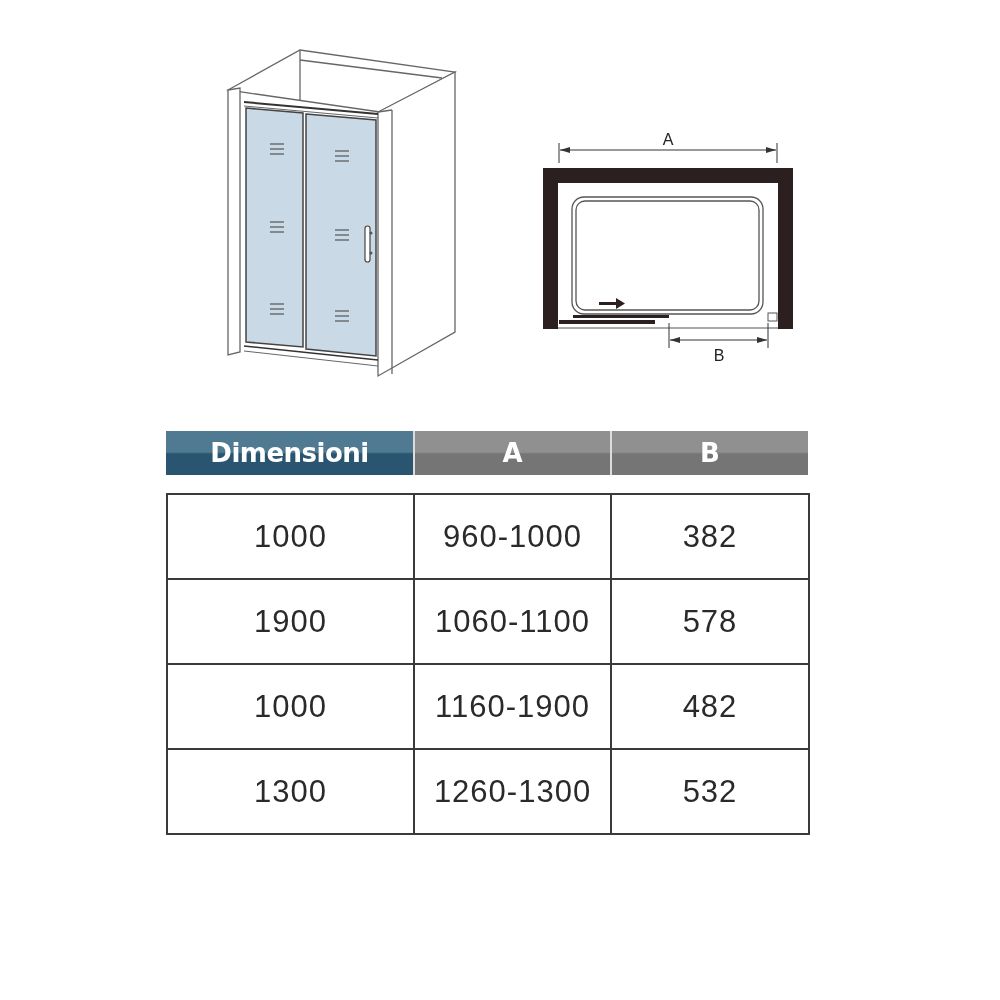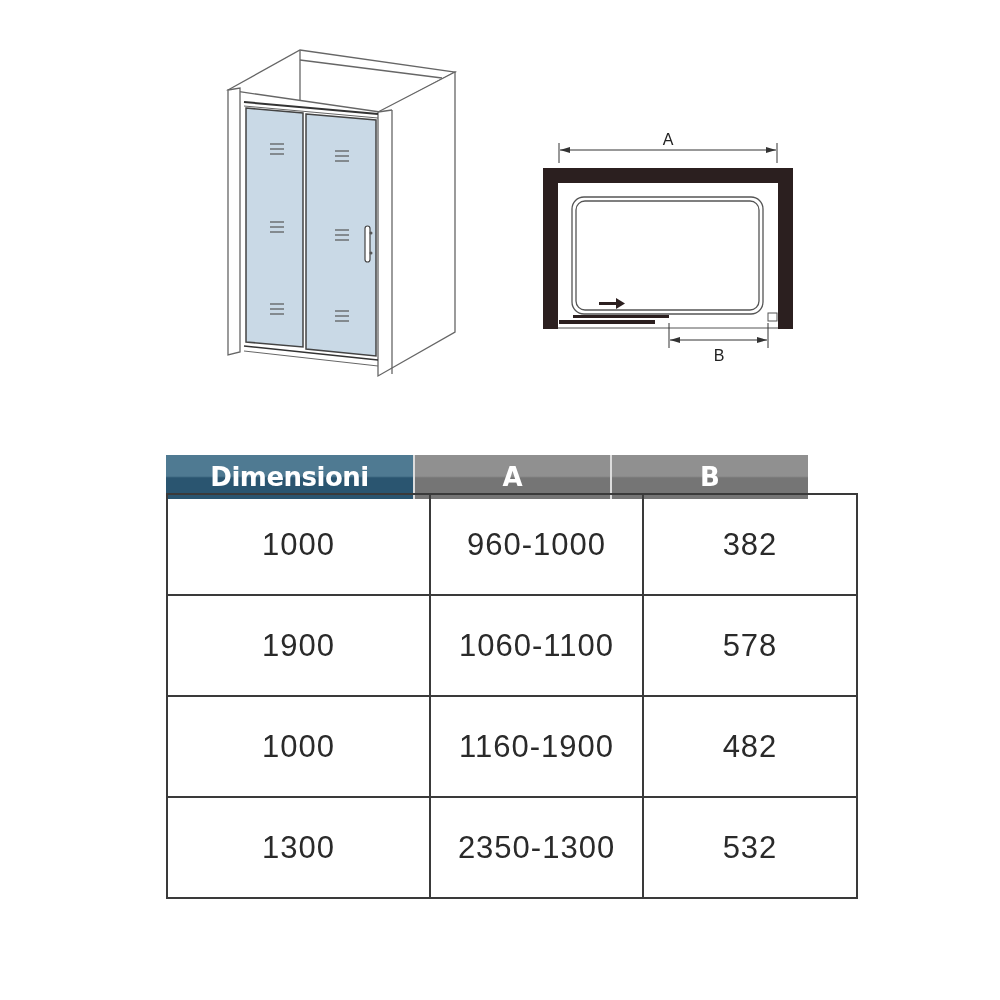--- a/index.html
+++ b/index.html
@@ -1,27 +1,27 @@
 <!DOCTYPE html>
 <html><head>
   <meta charset="utf-8">
   <style>
     html, body { margin: 0; padding: 0; background: #ffffff; }
     body { width: 1000px; height: 1000px; position: relative; overflow: hidden; font-family: "DejaVu Sans", sans-serif; }
     .illus { position: absolute; }
     #persp { left: 220px; top: 40px; width: 250px; height: 350px; }
     #plan { left: 530px; top: 120px; width: 280px; height: 250px; }
     .hdr { position: absolute; top: 431px; height: 44px; display: flex; }
-    .hcell { height: 44px; display: flex; align-items: center; justify-content: center; color: #ffffff; font-weight: bold; font-size: 26px; font-family: "DejaVu Sans", sans-serif; box-sizing: border-box; margin-top: 24px; }
+    .hcell { height: 44px; display: flex; align-items: center; justify-content: center; color: #ffffff; font-weight: bold; font-size: 26px; font-family: "DejaVu Sans", sans-serif; box-sizing: border-box; }
     .hcell.first { width: 247px; background: linear-gradient(#4f7a92 0%, #4f7a92 48%, #2a5570 52%, #2a5570 100%); letter-spacing: -0.5px; }
     .hcell.grey { background: linear-gradient(#909090 0%, #909090 48%, #757575 52%, #757575 100%); border-left: 2px solid #dcdcdc; }
     .hcell.a { width: 197px; }
     .hcell.b { width: 198px; }
     .tbl { position: absolute; left: 166px; top: 493px; border-collapse: collapse; }
-    .tbl td { border: 2px solid #3a3a3a; height: 83px; text-align: center; vertical-align: middle; font-family: "Liberation Sans", sans-serif; font-size: 31px; color: #2a2a2a; padding: 8px; letter-spacing: 1px; }
+    .tbl td { border: 2px solid #3a3a3a; height: 83px; text-align: center; vertical-align: middle; font-family: "Liberation Sans", sans-serif; font-size: 31px; color: #2a2a2a; padding: 0; letter-spacing: 1px; }
     .tbl td.c0 { width: 245px; }
     .tbl td.c1 { width: 195px; }
     .tbl td.c2 { width: 196px; text-align: center; }
     .lbl { font-family: "Liberation Sans", sans-serif; }
   </style>
 </head>
 <body>
 
 <svg id="persp" class="illus" viewBox="0 0 250 350" xmlns="http://www.w3.org/2000/svg">
   <g fill="none" stroke="#666" stroke-width="1.3">
@@ -124,17 +124,17 @@
     <td class="c1">1060-1100</td>
     <td class="c2">578</td>
   </tr>
   <tr>
     <td class="c0">1000</td>
     <td class="c1">1160-1900</td>
     <td class="c2">482</td>
   </tr>
   <tr>
     <td class="c0">1300</td>
-    <td class="c1">2350-1300</td>
+    <td class="c1">1260-1300</td>
     <td class="c2">532</td>
   </tr>
 </tbody>
   </table>
 
 </body></html>

